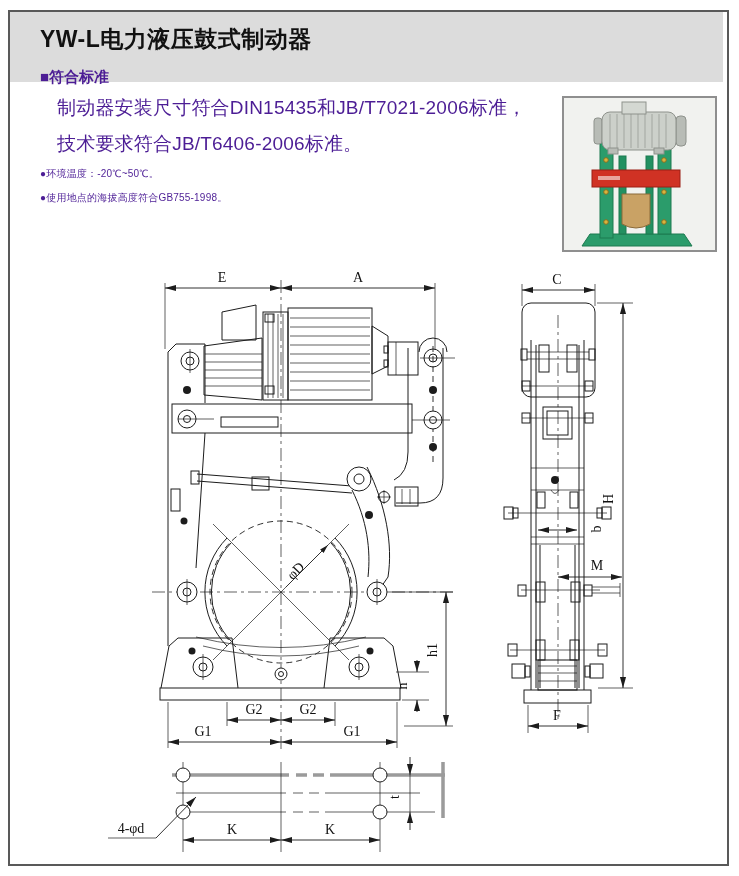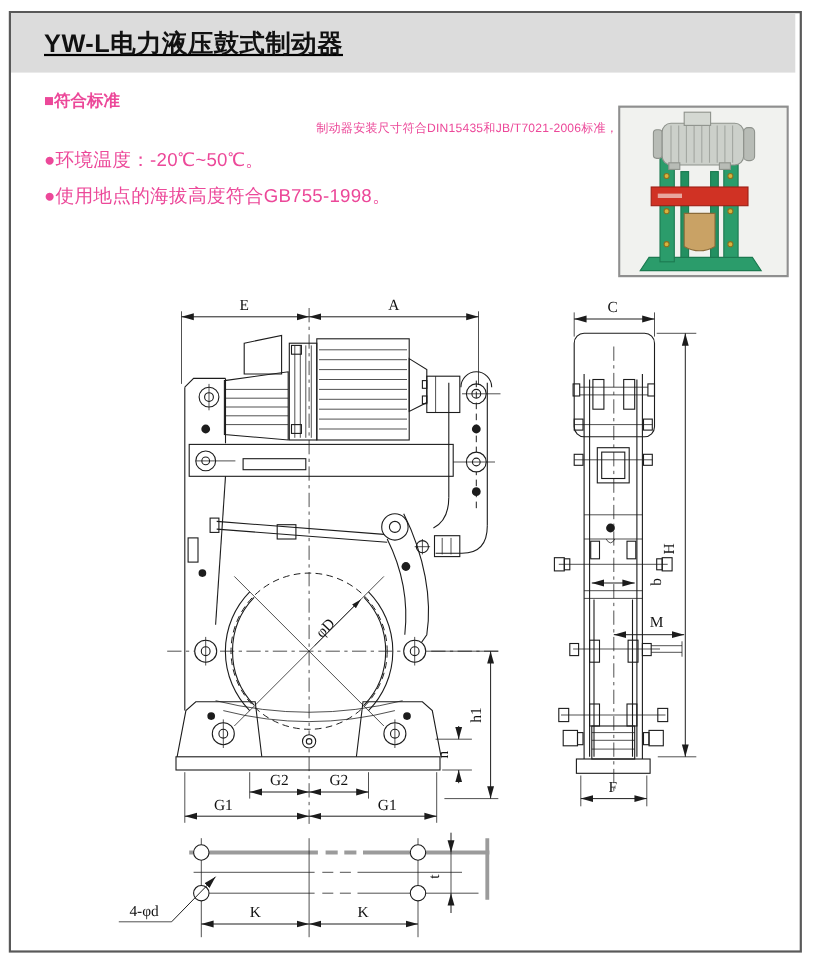--- a/index.html
+++ b/index.html
@@ -1,26 +1,26 @@
 <!DOCTYPE html>
 <html lang="zh"><head>
 <meta charset="utf-8">
 <style>
   html,body{margin:0;padding:0;background:#ffffff;}
   .page{position:relative;width:739px;height:876px;background:#fff;
         font-family:"Liberation Sans",sans-serif;overflow:hidden;}
   .frame{position:absolute;left:8px;top:10px;width:721px;height:856px;
          border:2px solid #595959;box-sizing:border-box;background:#fff;}
-  .titlebar{position:absolute;left:0;top:0;right:4px;height:54px;background:#dcdcdc;text-decoration:underline;}
+  .titlebar{position:absolute;left:0;top:0;right:4px;height:70px;background:#dcdcdc;}
   .titlebar h1{margin:0;padding-left:30px;line-height:54px;font-size:23px;
                font-weight:bold;color:#111;letter-spacing:.5px;}
-  .textcol{position:absolute;left:30px;top:70px;width:522px;color:#ec4899;}
+  .textcol{position:absolute;left:30px;top:56px;width:522px;color:#4c1d95;}
   .sec-h{font-size:15px;font-weight:bold;margin:0 0 8px 0;}
-  .std-line{font-size:11px;margin:0 0 10px 17px;letter-spacing:.2px;text-align:right;}
-  .cond-item{font-size:17px;margin:0 16px 10px 0;letter-spacing:.2px;}
+  .std-line{font-size:19px;margin:0 0 10px 17px;letter-spacing:.2px;}
+  .cond-item{font-size:10px;margin:0 16px 10px 0;letter-spacing:.2px;}
   .photo{position:absolute;left:552px;top:84px;width:155px;height:156px;
          border:2px solid #8f8f8f;background:#f1f2ef;box-sizing:border-box;}
   .drawing{position:absolute;left:0;top:0;width:739px;height:876px;}
   
   .ln{fill:none;stroke:#1c1c1c;stroke-width:1;}
   .tn{fill:none;stroke:#1c1c1c;stroke-width:.7;}
   .cl{fill:none;stroke:#1c1c1c;stroke-width:.7;stroke-dasharray:13 4 3 4;}
   .dsh{fill:none;stroke:#1c1c1c;stroke-width:.9;stroke-dasharray:6 4;}
   .dim{fill:none;stroke:#1c1c1c;stroke-width:.9;}
   .dot{fill:#1c1c1c;stroke:none;}
@@ -34,20 +34,21 @@
 <div class="page">
   <div class="frame">
 
     <div class="titlebar">
       <h1>YW-L电力液压鼓式制动器</h1>
     </div>
 
     <div class="textcol">
       <div class="sec-h">■符合标准</div>
       <p class="std-line">制动器安装尺寸符合DIN15435和JB/T7021-2006标准，</p>
+      <p class="std-line">技术要求符合JB/T6406-2006标准。</p>
       <p class="cond-item">●环境温度：-20℃~50℃。</p>
       <p class="cond-item">●使用地点的海拔高度符合GB755-1998。</p>
     </div>
 
     <div class="photo">
       <svg width="151" height="152" viewBox="0 0 151 152">
         <rect x="0" y="0" width="151" height="152" fill="#f1f2ef"></rect>
         <polygon points="26,136 120,136 128,148 18,148" fill="#2b9c6b" stroke="#1c7a50"></polygon>
         <rect x="36" y="36" width="13" height="104" fill="#2b9c6b" stroke="#1c7a50"></rect>
         <rect x="94" y="30" width="13" height="106" fill="#2b9c6b" stroke="#1c7a50"></rect>

